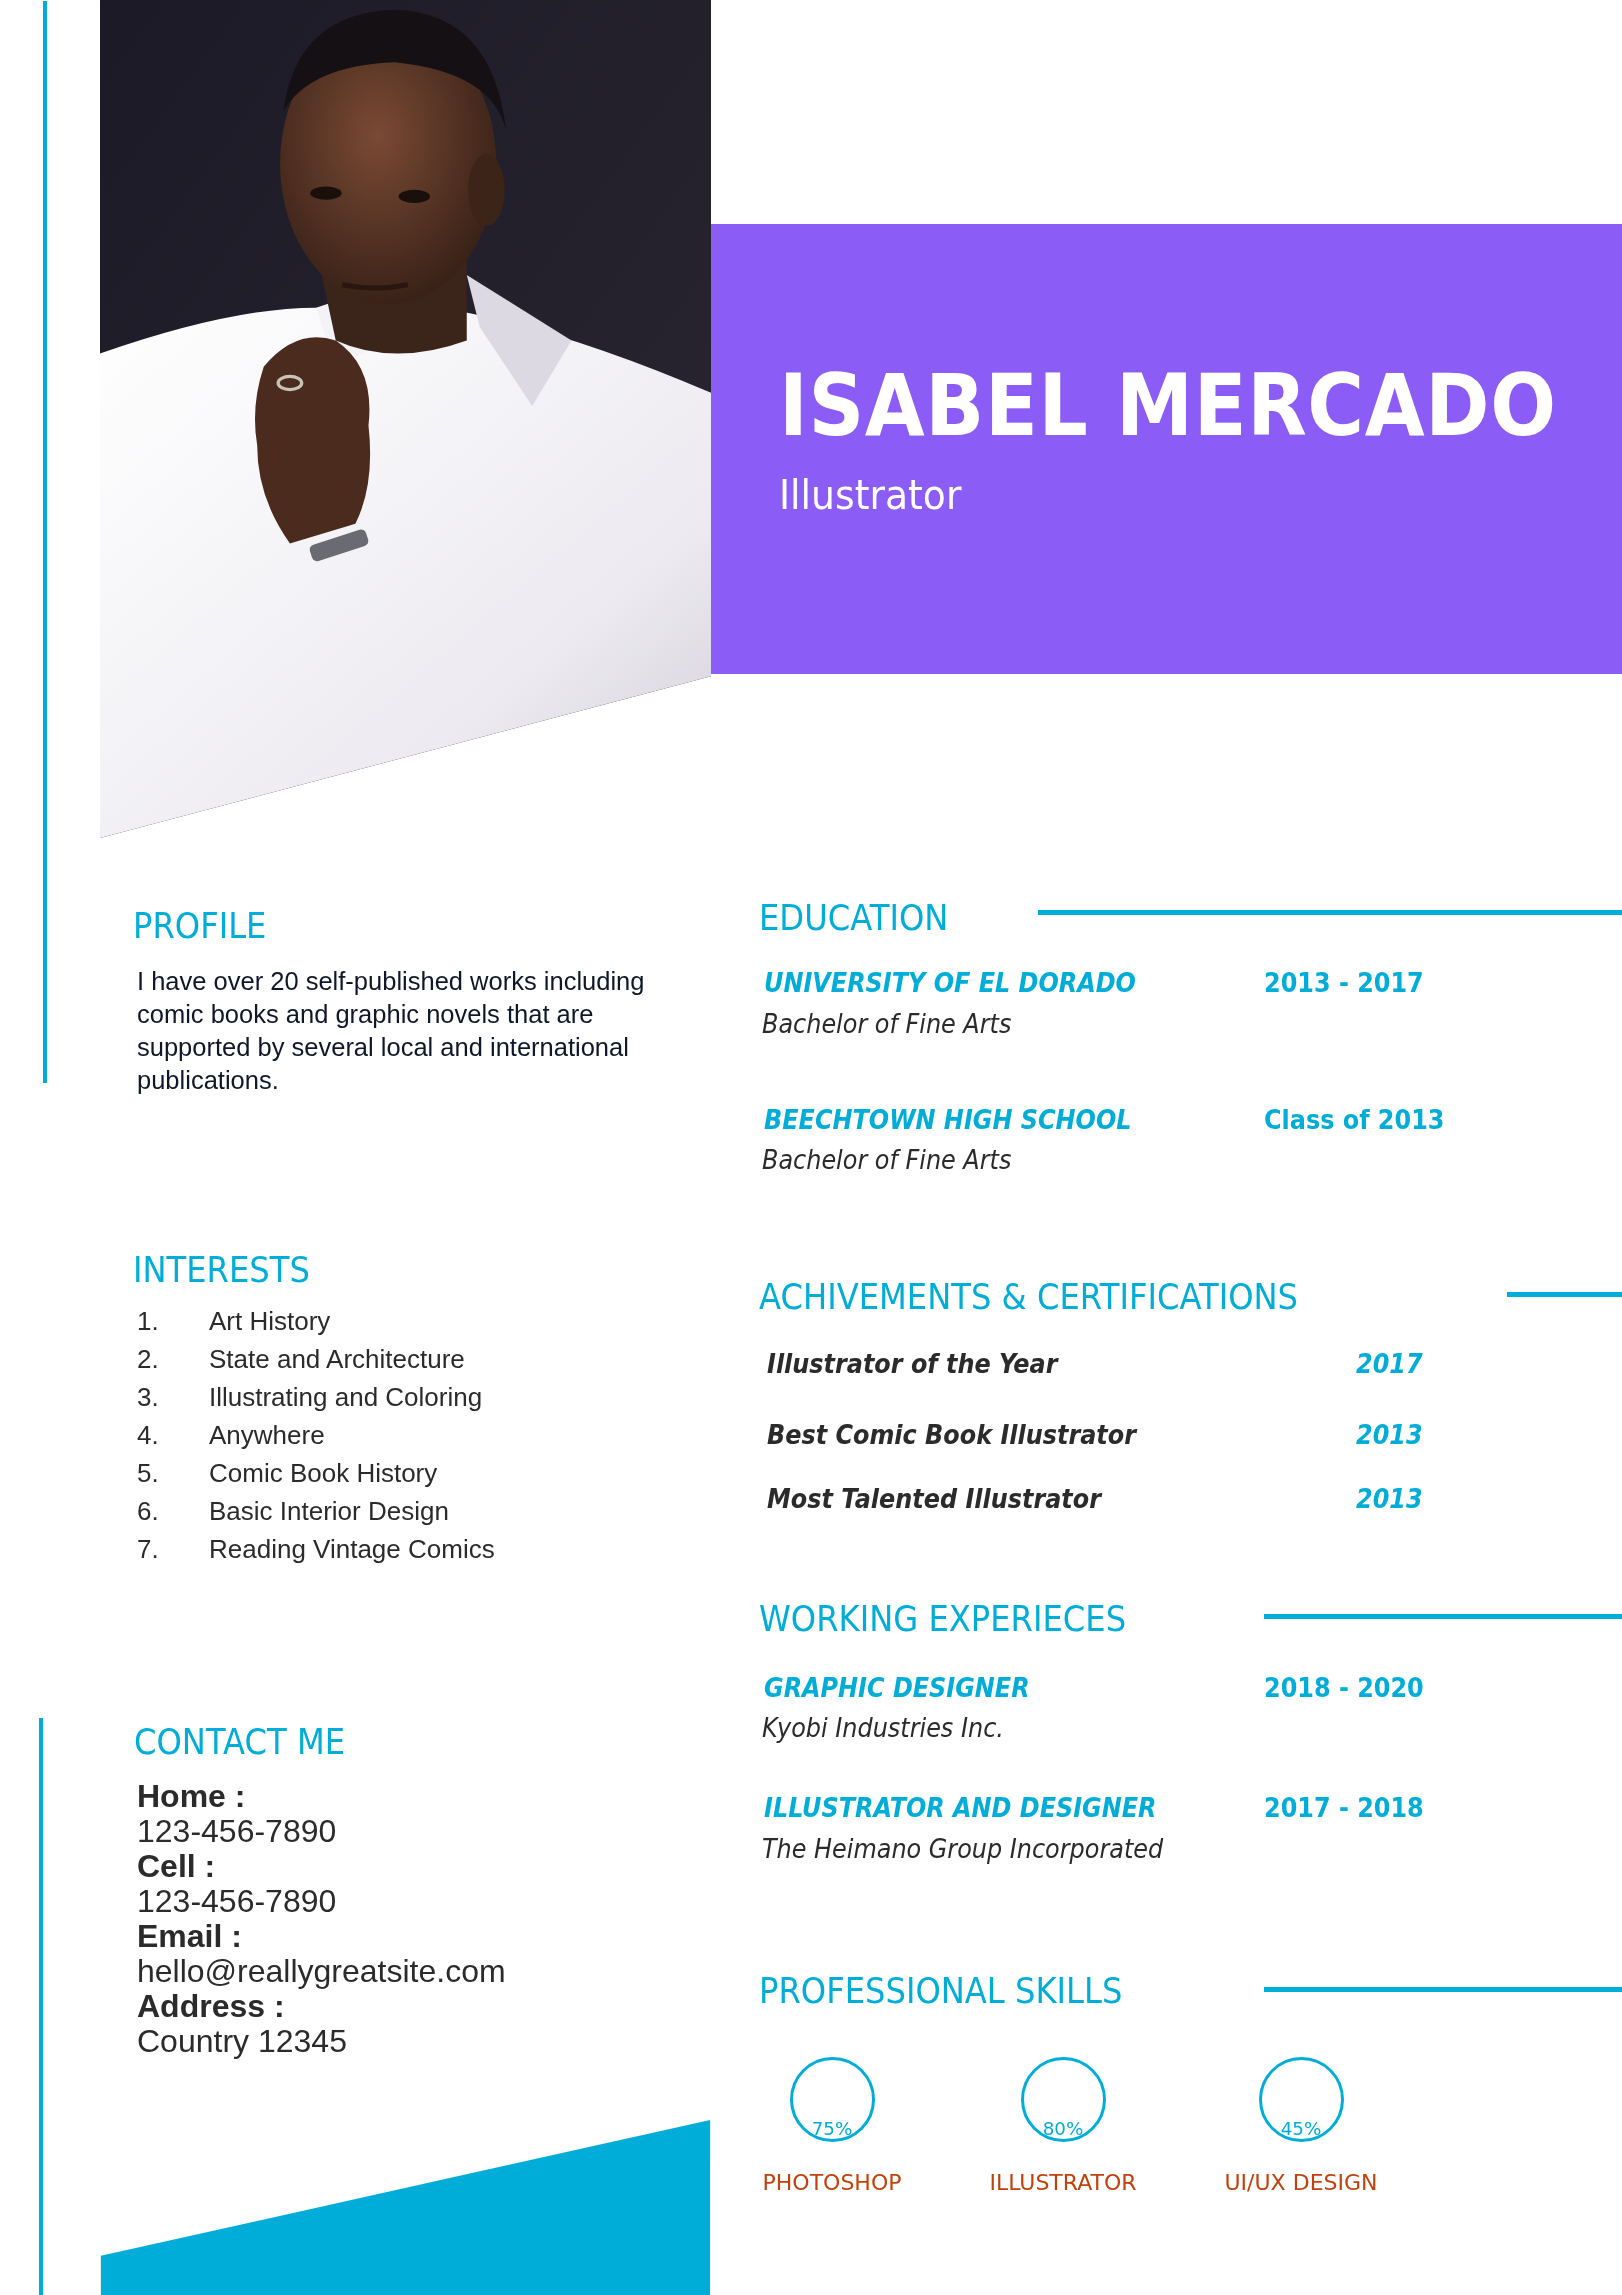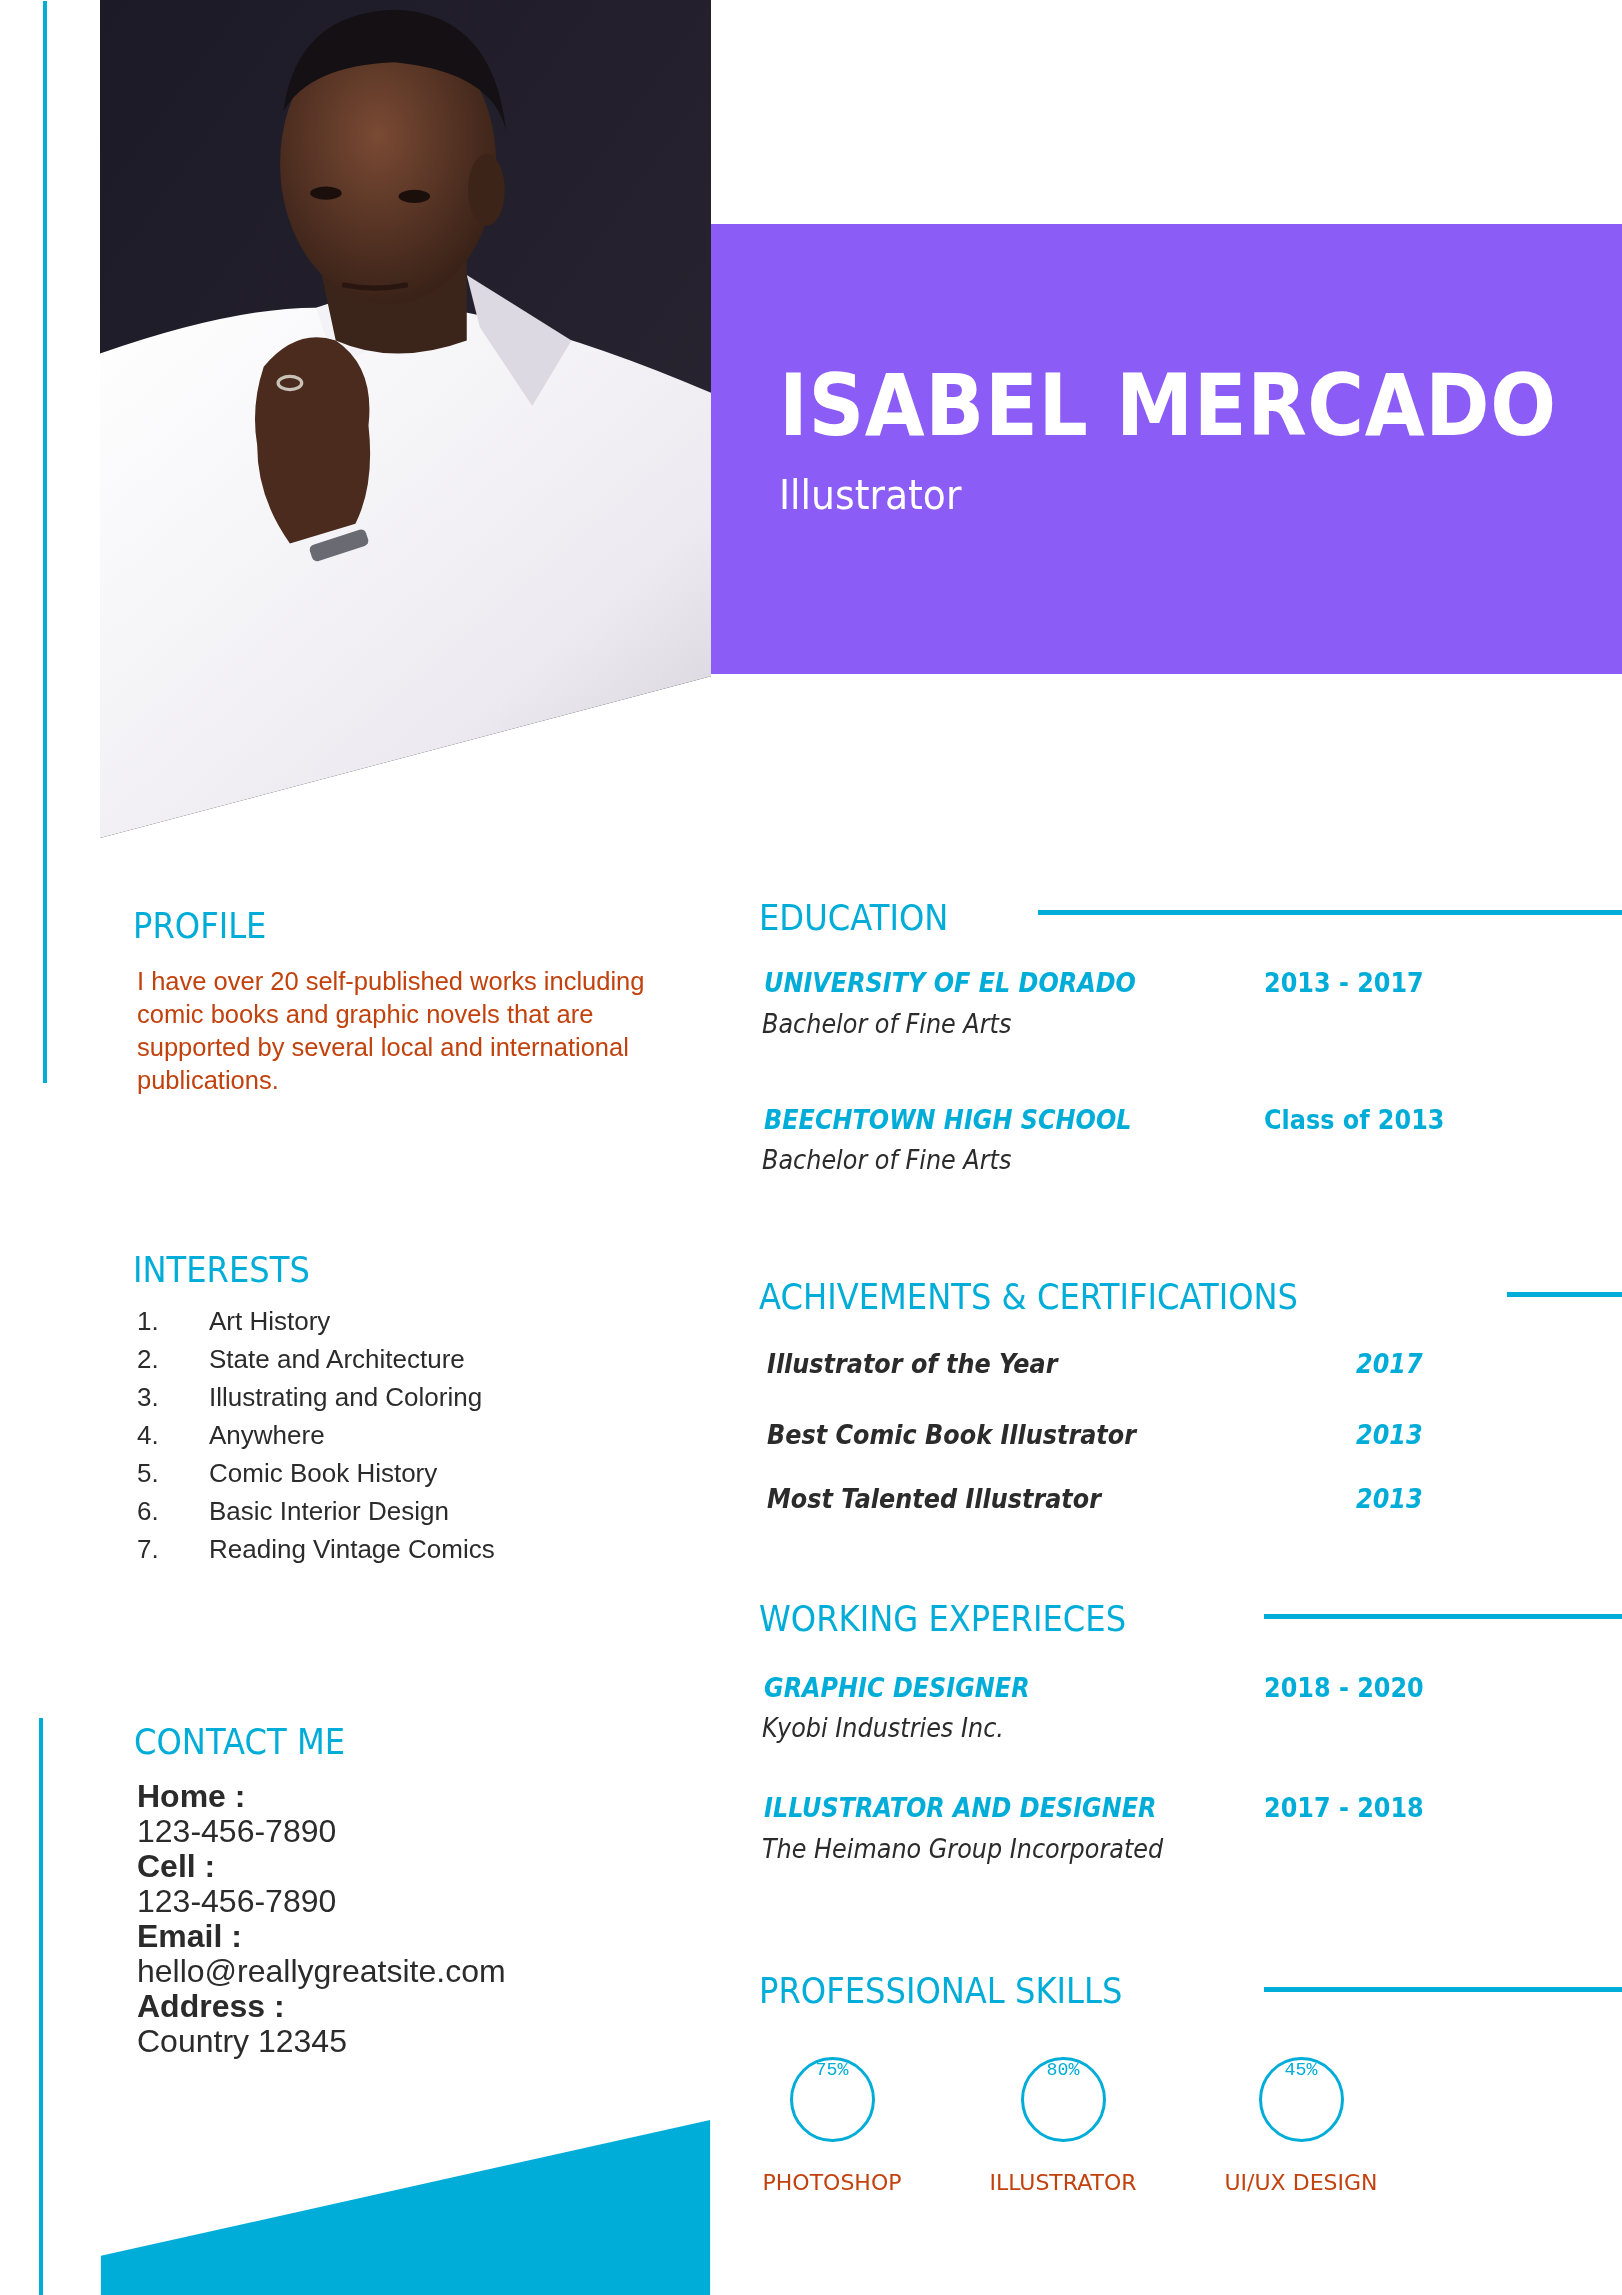--- a/index.html
+++ b/index.html
@@ -6,35 +6,35 @@
   body { width:1623px; height:2295px; position:relative; background:#ffffff; overflow:hidden;
          font-family:"DejaVu Sans", "Liberation Sans", sans-serif; color:#2b2b2b; }
   .abs { position:absolute; }
   .accent-line { position:absolute; background:#00ADD8; }
   .photo { position:absolute; left:100px; top:0; width:611px; height:838px; }
   .hero { position:absolute; left:711px; top:224px; width:912px; height:450px; background:#8b5cf6;padding-left:24px; }
   .hero-name { position:absolute; left:68px; top:131px; font-size:86px; font-weight:bold; color:#fff;
                letter-spacing:0.7px; white-space:nowrap; font-family:"DejaVu Sans", sans-serif; transform:scaleX(0.9); transform-origin:left center; }
   .hero-title { position:absolute; left:68px; top:247px; font-size:41px; color:#fff; transform:scaleX(0.92); transform-origin:left center; }
   .sec-title { position:absolute; font-size:35px; color:#00ADD8; white-space:nowrap; font-family:"DejaVu Sans", sans-serif; transform:scaleX(0.92); transform-origin:left center; }
-  .body-text { position:absolute; font-family:"Liberation Sans", sans-serif; font-size:26px; line-height:33px; color:#c2410c; }
+  .body-text { position:absolute; font-family:"Liberation Sans", sans-serif; font-size:26px; line-height:33px; color:#0f172a; }
   .interests { position:absolute; left:137px; top:1302px; list-style:none; margin:0; padding:0;
                font-family:"Liberation Sans", sans-serif; font-size:26px; line-height:38px; color:#2b2b2b; }
   .interests li { display:flex; }
   .interests .num { width:72px; }
   .contact { position:absolute; left:137px; top:1779px; font-family:"Liberation Sans", sans-serif; font-size:32px; line-height:35px; color:#2b2b2b; }
   .contact .lbl { font-weight:bold; }
   .entry-head { position:absolute; font-size:26px; font-weight:bold; font-style:italic; color:#00ADD8; white-space:nowrap; transform:scaleX(0.92); transform-origin:left center; }
   .entry-date { position:absolute; font-size:26px; font-weight:bold; color:#00ADD8; white-space:nowrap; transform:scaleX(0.92); transform-origin:left center; }
   .entry-sub { position:absolute; font-size:26px; font-style:italic; color:#2b2b2b; white-space:nowrap; transform:scaleX(0.92); transform-origin:left center; }
   .ach-name { position:absolute; font-size:26px; font-weight:bold; font-style:italic; color:#2b2b2b; white-space:nowrap; transform:scaleX(0.92); transform-origin:left center; }
   .ach-year { position:absolute; font-size:26px; font-weight:bold; font-style:italic; color:#00ADD8; white-space:nowrap; transform:scaleX(0.92); transform-origin:left center; }
   .skill { position:absolute; width:170px; text-align:center; }
   .skill-ring { width:85px; height:85px; border:3.3px solid #00ADD8; border-radius:50%; margin:0 auto;
-                display:flex; align-items:flex-start; justify-content:center; box-sizing:border-box;font-family:Liberation Mono, monospace; }
+                display:flex; align-items:flex-end; justify-content:center; box-sizing:border-box; }
   .skill-pct { font-size:18.3px; color:#00ADD8; }
   .skill-label { margin-top:28px; font-size:22px; color:#c2410c; white-space:nowrap; }
 </style>
 </head>
 <body>
 
 <div class="accent-line" style="left:43px; top:1.3px; width:3.9px; height:1082px;"></div>
 <div class="accent-line" style="left:39px; top:1718px; width:3.9px; height:577px;"></div>
 
 <svg class="photo" viewBox="0 0 933 1280" preserveAspectRatio="none">

